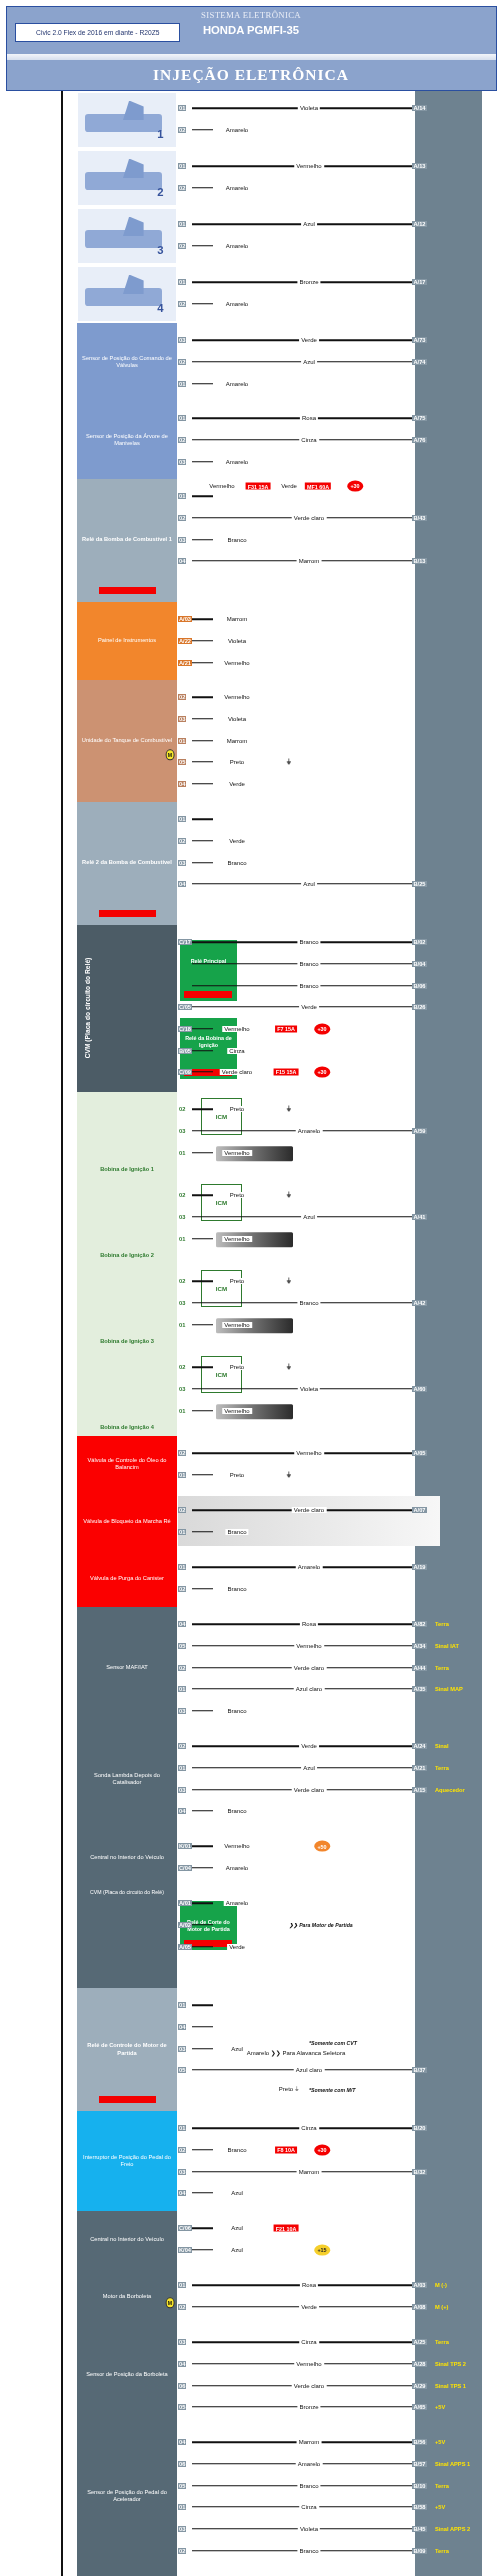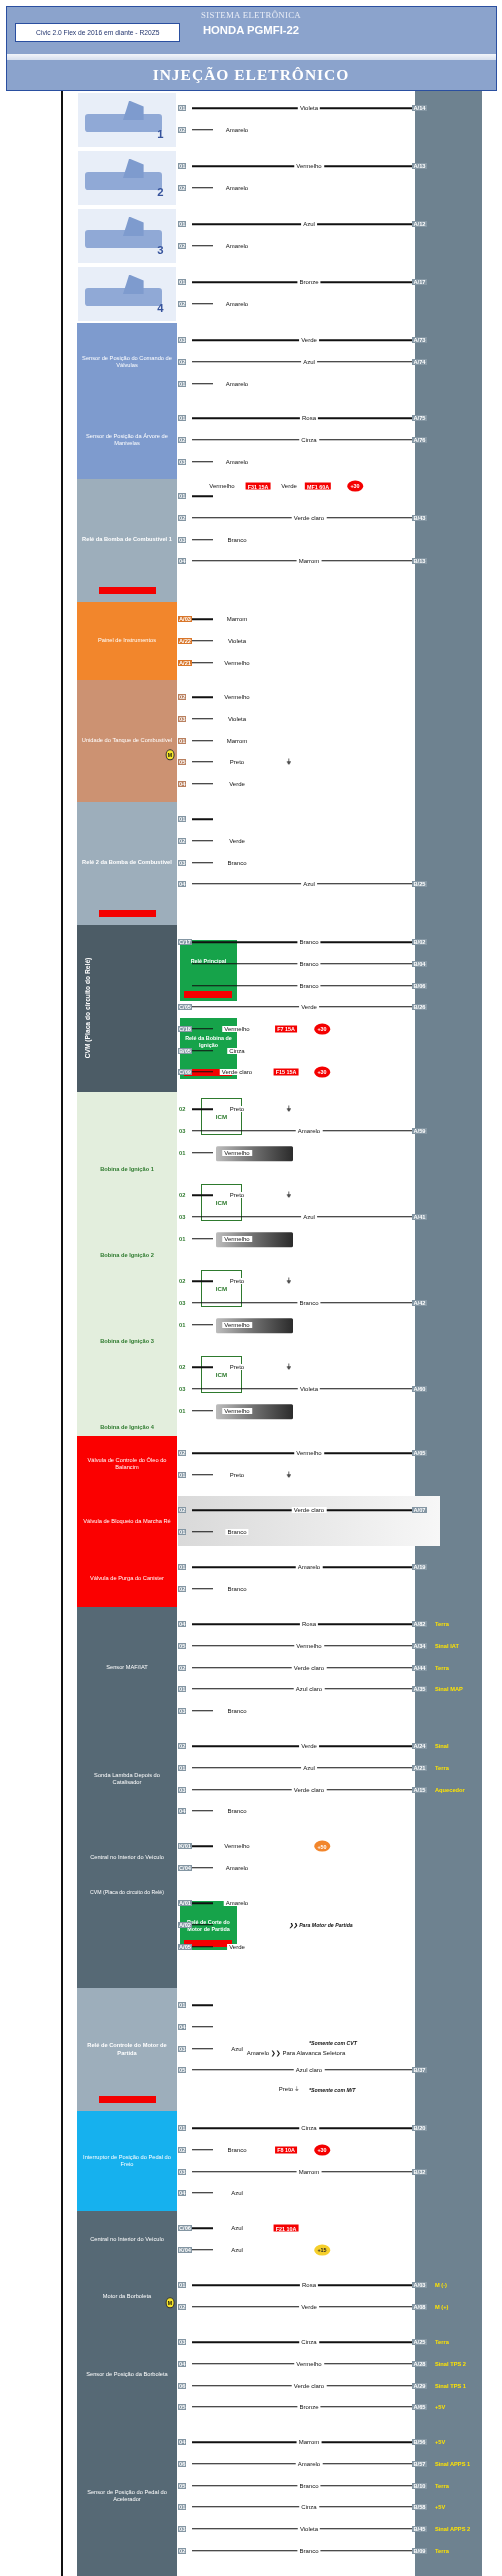--- a/index.html
+++ b/index.html
@@ -106,26 +106,26 @@
   .icmbox { position:absolute; left:124px; width:41px; height:37px; background:#fff;
             border:1px solid #2e7a2e; display:flex; align-items:center; justify-content:center;
             color:#2e7a2e; font-size:6.2px; font-weight:bold; }
 </style>
 </head>
 <body>
 
 <div class="hdr">
   <div class="hdr-top">
     <div class="hdr-sys">SISTEMA ELETRÔNICA</div>
-    <div class="hdr-model">HONDA PGMFI-22</div>
+    <div class="hdr-model">HONDA PGMFI-35</div>
     <div class="hdr-veh">Civic 2.0 Flex de 2016 em diante - R20Z5</div>
   </div>
   <div class="hdr-strip"></div>
   <div class="hdr-bot">
-    <div class="hdr-title">INJEÇÃO ELETRÔNICO</div>
+    <div class="hdr-title">INJEÇÃO ELETRÔNICA</div>
   </div>
 </div>
 
 <div class="canvas" id="canvas" style="height: 3746px;">
   <div class="ecu-rail" id="ecurail" style="height: 3746px;"></div>
   <div class="bus" id="gndbus" style="top: 0px; height: 3746px;"></div>
 <div class="row" style="--h: 58px; height: 58px;">
       <div class="injimg">
         <div class="injbody"></div>
         <div class="injtip"></div>

